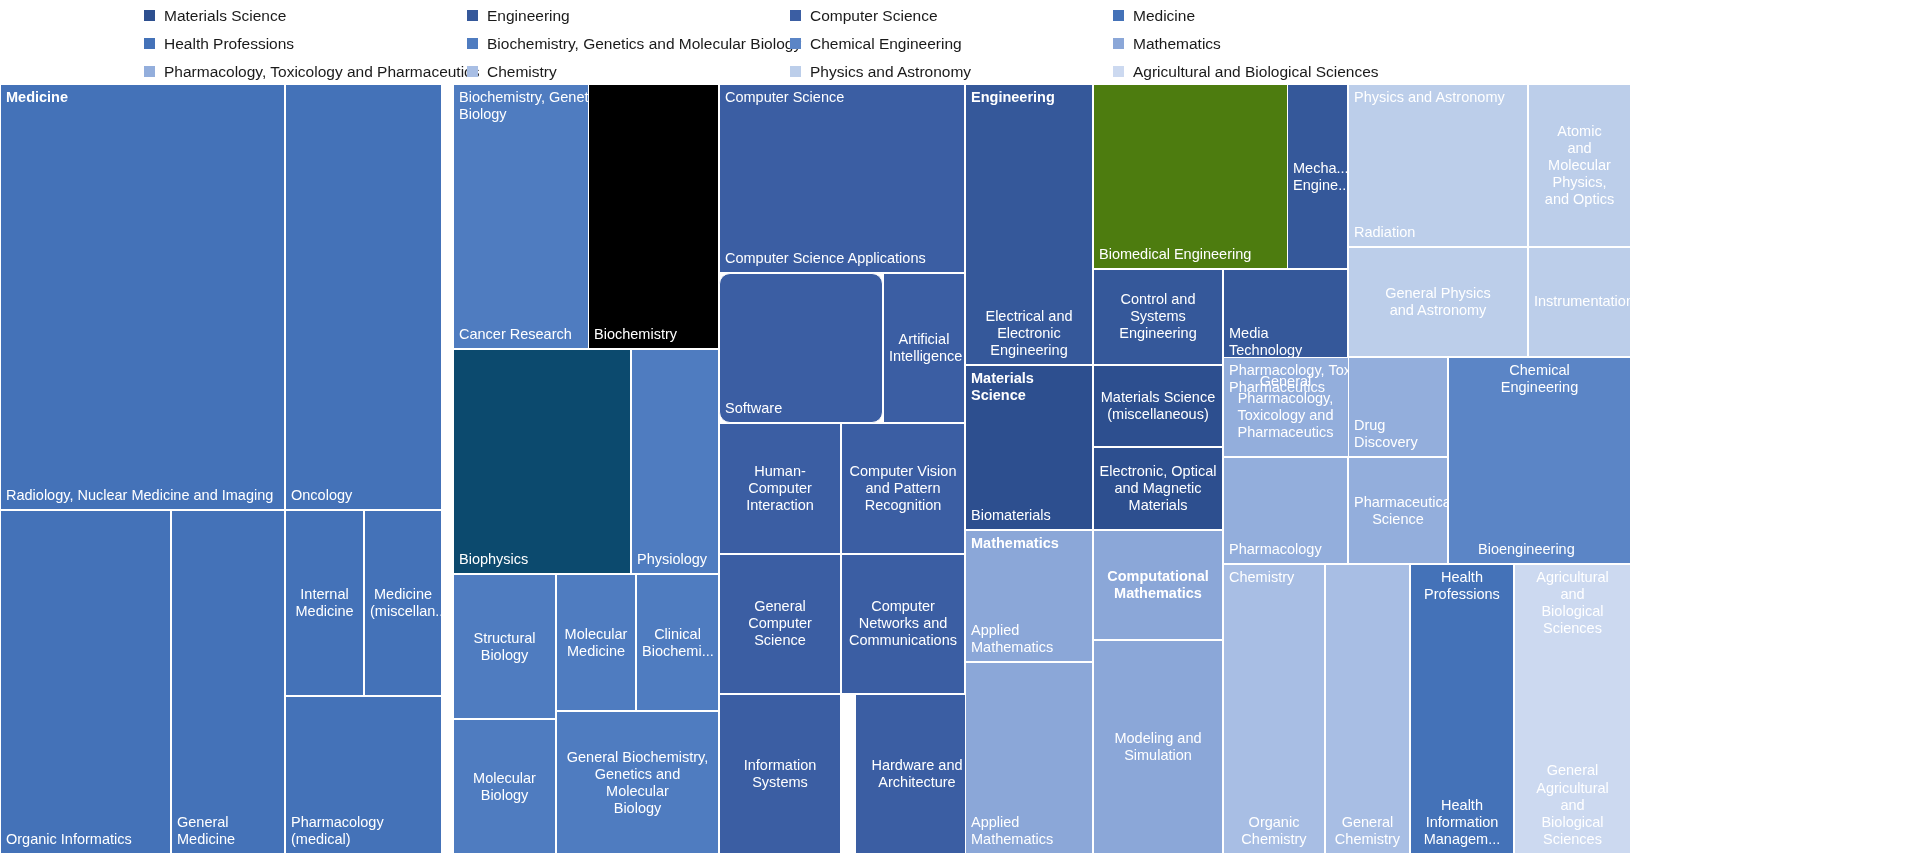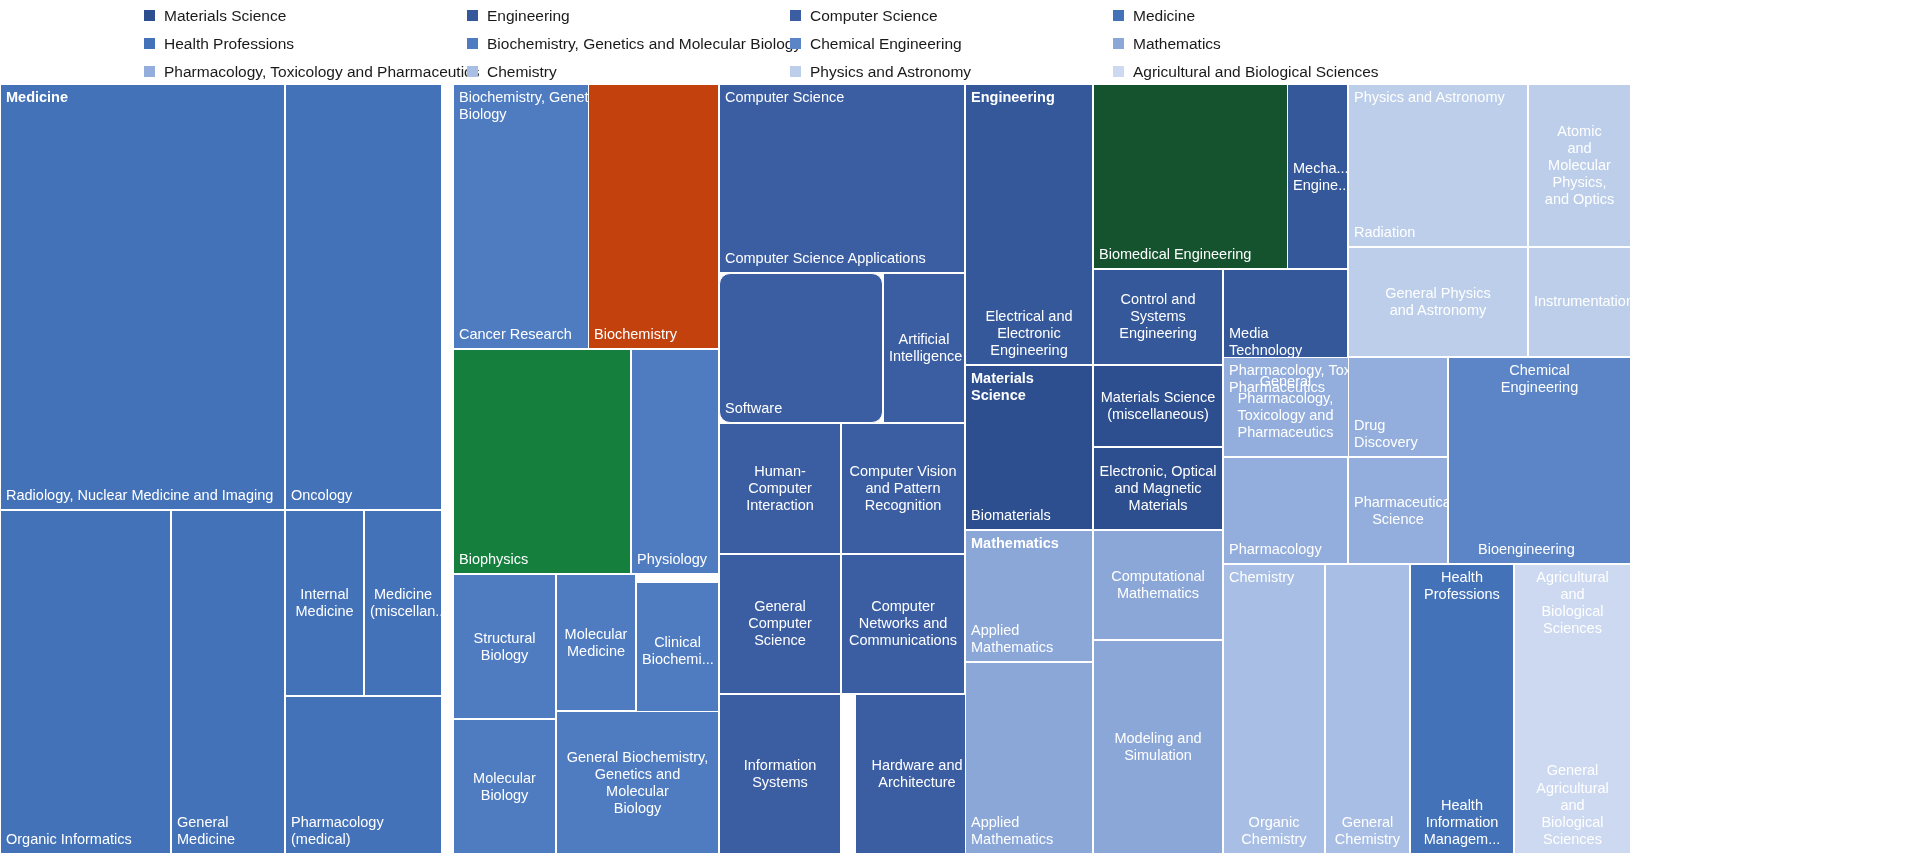--- a/index.html
+++ b/index.html
@@ -137,42 +137,42 @@
       <div class="cell a-bl" style="left: 285px; top: 612px; width: 157px; height: 158px; background: rgb(68, 114, 184);">
         <span class="lbl">Pharmacology (medical)</span>
       </div>
       <div class="cell a-tl" style="left: 453px; top: 0px; width: 266px; height: 265px; background: rgb(79, 124, 192);">
         <span class="lbl">Biochemistry, Genetics and Molecular
 Biology</span>
       </div>
       <div class="cell a-bl" style="left: 453px; top: 0px; width: 135px; height: 265px; background: transparent; border-color: transparent; pointer-events: none;">
         <span class="lbl">Cancer Research</span>
       </div>
-      <div class="cell a-bl" style="left: 588px; top: 0px; width: 131px; height: 265px; background: #c2410c; text-decoration: underline;">
+      <div class="cell a-bl" style="left: 588px; top: 0px; width: 131px; height: 265px; background: #000000; text-decoration: underline;">
         <span class="lbl">Biochemistry</span>
       </div>
-      <div class="cell a-bl" style="left: 453px; top: 265px; width: 178px; height: 225px; background: #15803d;">
+      <div class="cell a-bl" style="left: 453px; top: 265px; width: 178px; height: 225px; background: #0c4a6e;">
         <span class="lbl">Biophysics</span>
       </div>
       <div class="cell a-bl" style="left: 631px; top: 265px; width: 88px; height: 225px; background: rgb(79, 124, 192);">
         <span class="lbl">Physiology</span>
       </div>
       <div class="cell a-cc" style="left: 453px; top: 490px; width: 103px; height: 145px; background: rgb(79, 124, 192);">
         <span class="lbl">Structural
 Biology</span>
       </div>
       <div class="cell a-cc" style="left: 453px; top: 635px; width: 103px; height: 135px; background: rgb(79, 124, 192);">
         <span class="lbl">Molecular
 Biology</span>
       </div>
       <div class="cell a-cc" style="left: 556px; top: 490px; width: 80px; height: 137px; background: rgb(79, 124, 192);">
         <span class="lbl">Molecular
 Medicine</span>
       </div>
-      <div class="cell a-cc" style="left: 636px; top: 490px; width: 83px; height: 137px; background: rgb(79, 124, 192); margin-top: 8px;">
+      <div class="cell a-cc" style="left: 636px; top: 490px; width: 83px; height: 137px; background: rgb(79, 124, 192);">
         <span class="lbl">Clinical
 Biochemi...</span>
       </div>
       <div class="cell a-cc" style="left: 556px; top: 627px; width: 163px; height: 143px; background: rgb(79, 124, 192);">
         <span class="lbl">General Biochemistry,
 Genetics and Molecular
 Biology</span>
       </div>
       <div class="cell a-tl" style="left: 719px; top: 0px; width: 246px; height: 189px; background: rgb(59, 94, 163);">
         <span class="lbl">Computer Science</span>
@@ -214,21 +214,21 @@
 Architecture</span>
       </div>
       <div class="cell a-tl bold" style="left: 965px; top: 0px; width: 128px; height: 281px; background: rgb(53, 88, 154);">
         <span class="lbl">Engineering</span>
       </div>
       <div class="cell a-bc" style="left: 965px; top: 0px; width: 128px; height: 281px; background: transparent; border-color: transparent; pointer-events: none;">
         <span class="lbl">Electrical and
 Electronic
 Engineering</span>
       </div>
-      <div class="cell a-bl" style="left: 1093px; top: 0px; width: 208px; height: 185px; background: #14532d;">
+      <div class="cell a-bl" style="left: 1093px; top: 0px; width: 208px; height: 185px; background: #4d7c0f;">
         <span class="lbl">Biomedical Engineering</span>
       </div>
       <div class="cell a-cc" style="left: 1287px; top: 0px; width: 61px; height: 185px; background: rgb(53, 88, 154);">
         <span class="lbl">Mecha...
 Engine...</span>
       </div>
       <div class="cell a-cc" style="left: 1093px; top: 185px; width: 130px; height: 96px; background: rgb(53, 88, 154);">
         <span class="lbl">Control and Systems
 Engineering</span>
       </div>
@@ -252,21 +252,21 @@
       </div>
       <div class="cell a-tl bold" style="left: 965px; top: 446px; width: 128px; height: 132px; background: rgb(139, 167, 216);">
         <span class="lbl">Mathematics</span>
       </div>
       <div class="cell a-bl" style="left: 965px; top: 446px; width: 128px; height: 132px; background: transparent; border-color: transparent; pointer-events: none;">
         <span class="lbl">Applied Mathematics</span>
       </div>
       <div class="cell a-bl" style="left: 965px; top: 578px; width: 128px; height: 192px; background: rgb(139, 167, 216);">
         <span class="lbl">Applied Mathematics</span>
       </div>
-      <div class="cell a-cc" style="left: 1093px; top: 446px; width: 130px; height: 110px; background: rgb(139, 167, 216);">
+      <div class="cell a-cc" style="left: 1093px; top: 446px; width: 130px; height: 110px; background: rgb(139, 167, 216); font-weight: bold;">
         <span class="lbl">Computational
 Mathematics</span>
       </div>
       <div class="cell a-cc" style="left: 1093px; top: 556px; width: 130px; height: 214px; background: rgb(139, 167, 216);">
         <span class="lbl">Modeling and
 Simulation</span>
       </div>
       <div class="cell a-tl" style="left: 1348px; top: 0px; width: 180px; height: 163px; background: rgb(188, 206, 234);">
         <span class="lbl">Physics and Astronomy</span>
       </div>

